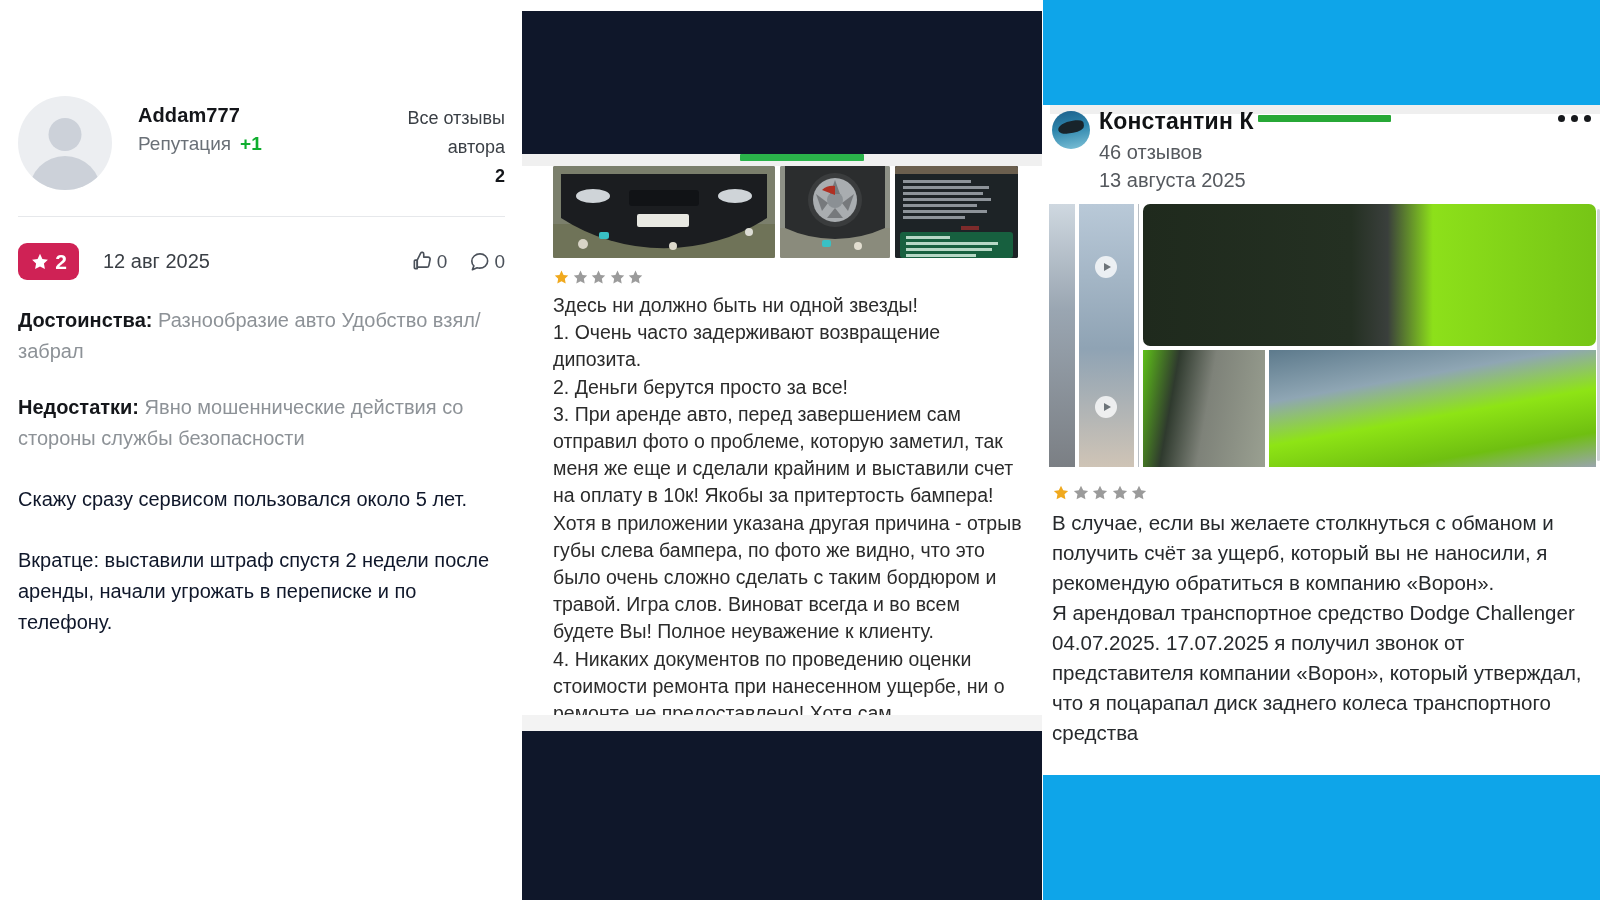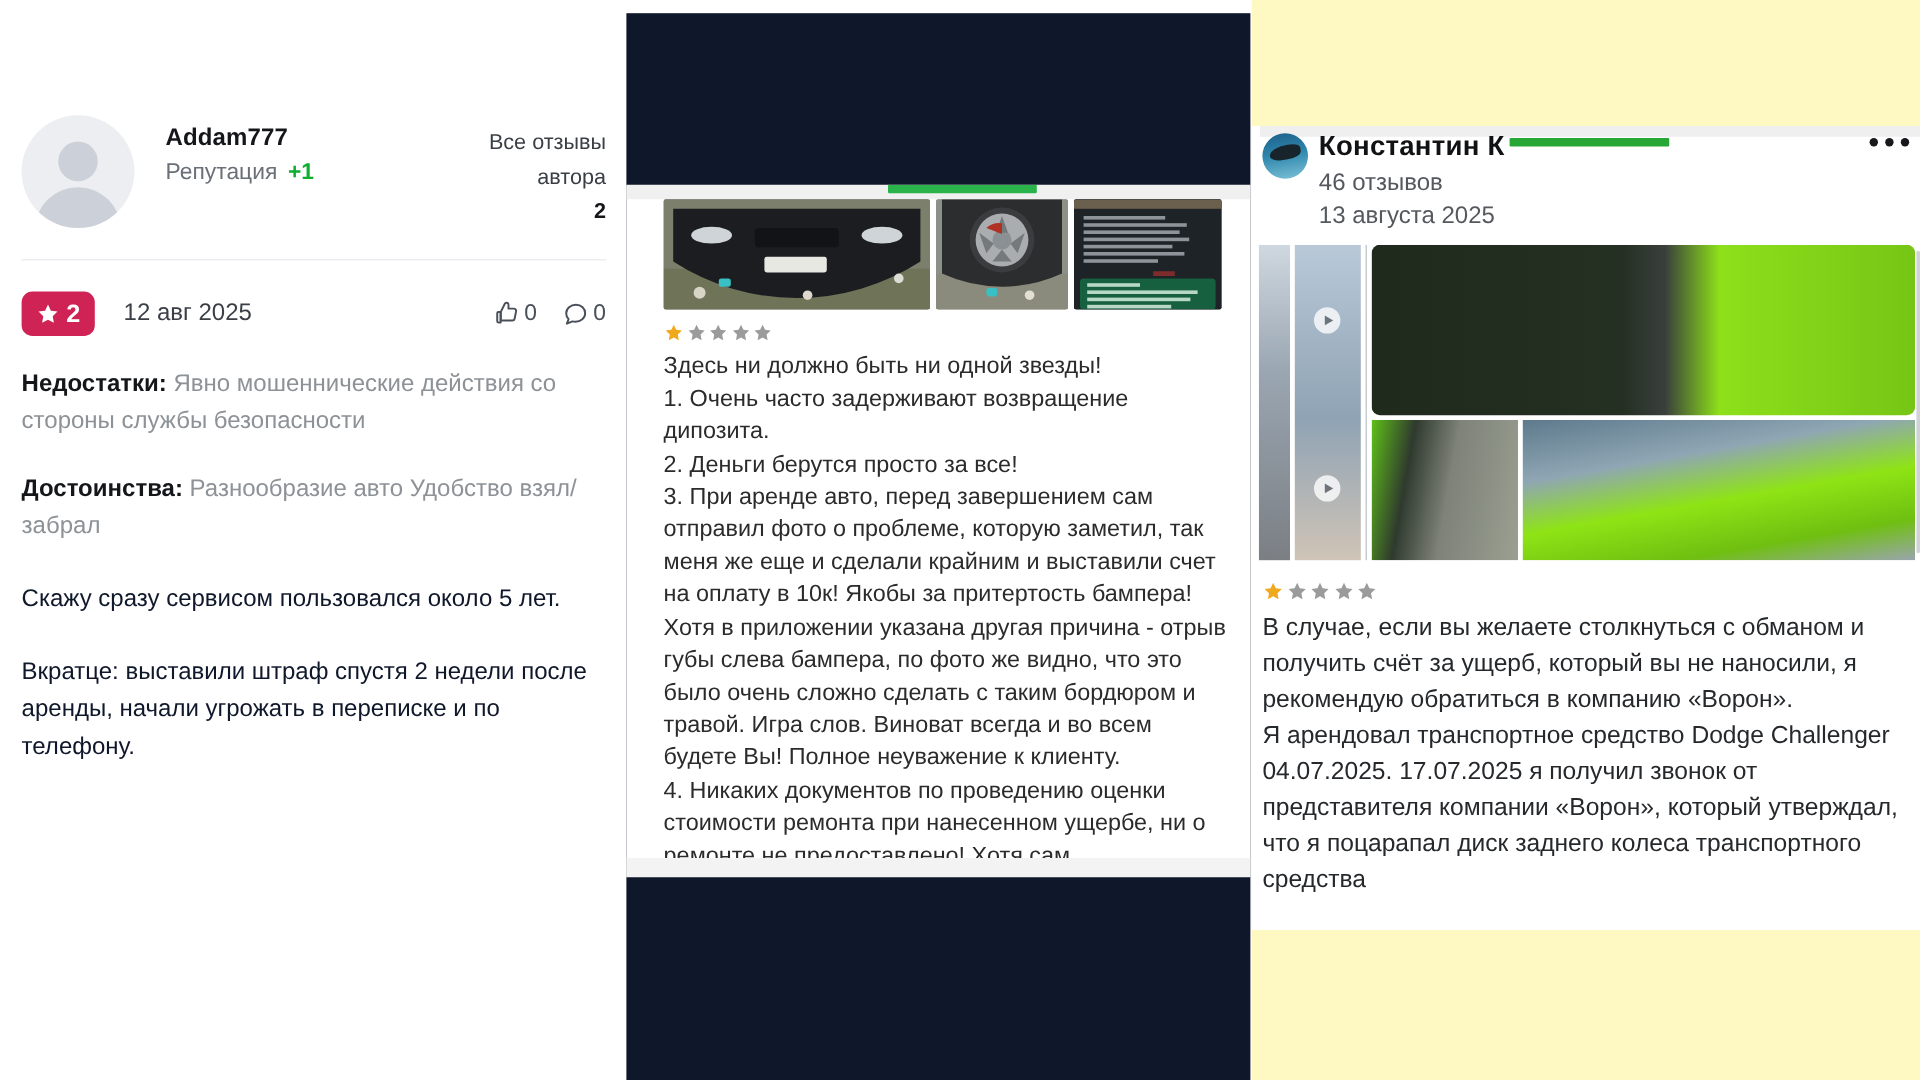--- a/index.html
+++ b/index.html
@@ -107,21 +107,21 @@
     background:#f3f3f3;
   }
 
   
   .stars{display:flex;gap:1.5px;align-items:center;}
   .stars svg{display:block;}
 
   
   #panel-right{
     position:absolute;left:1043px;top:0;width:557px;height:900px;
-    background:#fef9c3;
+    background:#0ea5e9;
   }
   .p3-canvas{
     position:absolute;left:0;top:105px;width:557px;height:670px;
     background:#ffffff;overflow:hidden;
   }
   .p3-topband{position:absolute;left:7px;top:0;width:550px;height:9px;background:#efefef;}
   .p3-av{
     position:absolute;left:9px;top:6px;width:38px;height:38px;border-radius:50%;
     background:linear-gradient(170deg,#1d5f8a 0%,#2d86ad 45%,#7fc2d8 100%);
     overflow:hidden;
@@ -244,27 +244,27 @@
             <svg width="23" height="23" viewBox="0 0 24 24" fill="none" stroke="#4a5059" stroke-width="1.7" stroke-linecap="round" stroke-linejoin="round">
               <path d="M20.5 11.5c0 4.1-3.8 7.4-8.5 7.4-.9 0-1.7-.1-2.5-.3l-4.9 2 1.5-4a6.9 6.9 0 0 1-2.1-5.1c0-4.1 3.8-7.4 8.5-7.4s8 3.3 8 7.4z"></path>
             </svg>
             <span>0</span>
           </div>
         </div>
       </div>
 
 
       <div class="p1-block">
+        <b>Достоинства:</b>
+        <span>Разнообразие авто Удобство взял/забрал</span>
+      </div>
+
+      <div class="p1-block">
         <b>Недостатки:</b>
         <span>Явно мошеннические действия со стороны службы безопасности</span>
-      </div>
-
-      <div class="p1-block">
-        <b>Достоинства:</b>
-        <span>Разнообразие авто Удобство взял/забрал</span>
       </div>
 
       <div class="p1-para">Скажу сразу сервисом пользовался около 5 лет.</div>
       <div class="p1-para">Вкратце: выставили штраф спустя 2 недели после аренды, начали угрожать в переписке и по телефону.</div>
     </div>
   </div>
 
   <div id="panel-mid">
     <div class="p2-canvas">
       <div class="p2-topband"></div>

